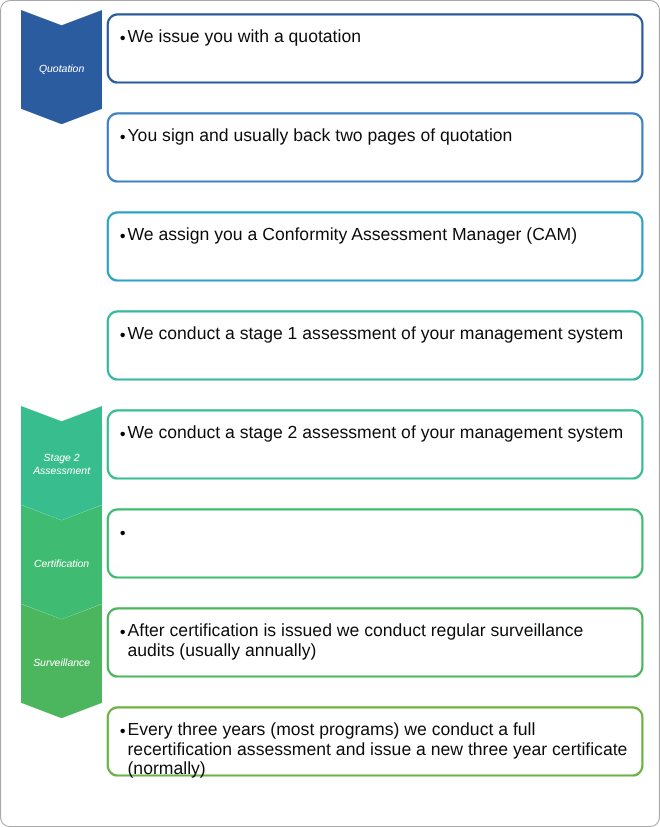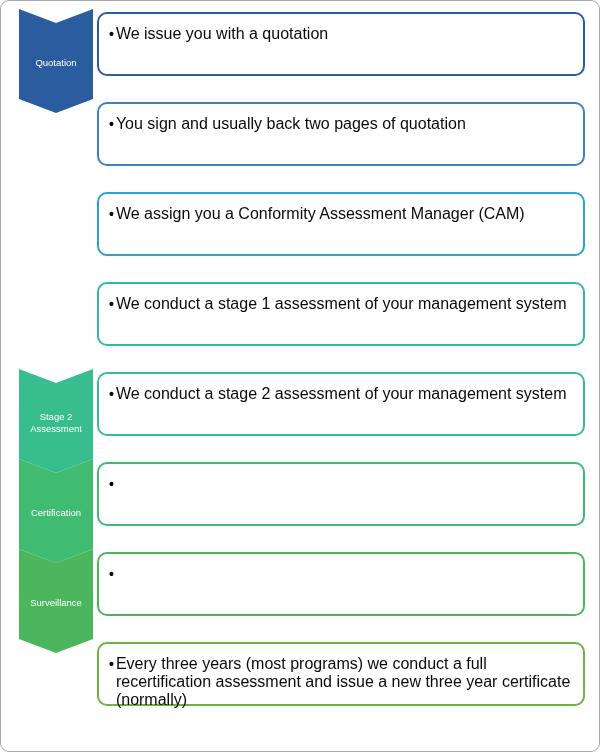--- a/index.html
+++ b/index.html
@@ -29,20 +29,21 @@
     clip-path:polygon(0% 0%,50% 13.5%,100% 0%,100% 86.5%,50% 100%,0% 86.5%);
     display:flex;align-items:center;justify-content:center;
   }
   .chev-label{
     color:#ffffff;
     font-size:9.5px;
     line-height:1.3;
     text-align:center;
     width:64px;
     padding-top:4px;
+    font-style:italic;
   }
   .box{
     position:absolute;left:96px;top:3px;
     width:488px;height:64px;
     box-sizing:border-box;
     background:#ffffff;
     border:2px solid var(--c,#888);
     border-radius:10px;
     padding:11px 12px 0 10px;
     display:flex;align-items:flex-start;
@@ -114,20 +115,21 @@
       <span class="bullet">•</span>
     </div>
   </div>
 
   <div class="row" style="--c: #4BB65D;">
     <div class="chev">
       <div class="chev-label">Surveillance</div>
     </div>
     <div class="box">
       <span class="bullet">•</span>
+      <span class="box-text">After certification is issued we conduct regular surveillance audits (usually annually)</span>
     </div>
   </div>
 
   <div class="row" style="--c: #6DB244;">
     <div class="box">
       <span class="bullet">•</span>
       <span class="box-text">Every three years (most programs) we conduct a full recertification assessment and issue a new three year certificate (normally)</span>
     </div>
   </div>
 

